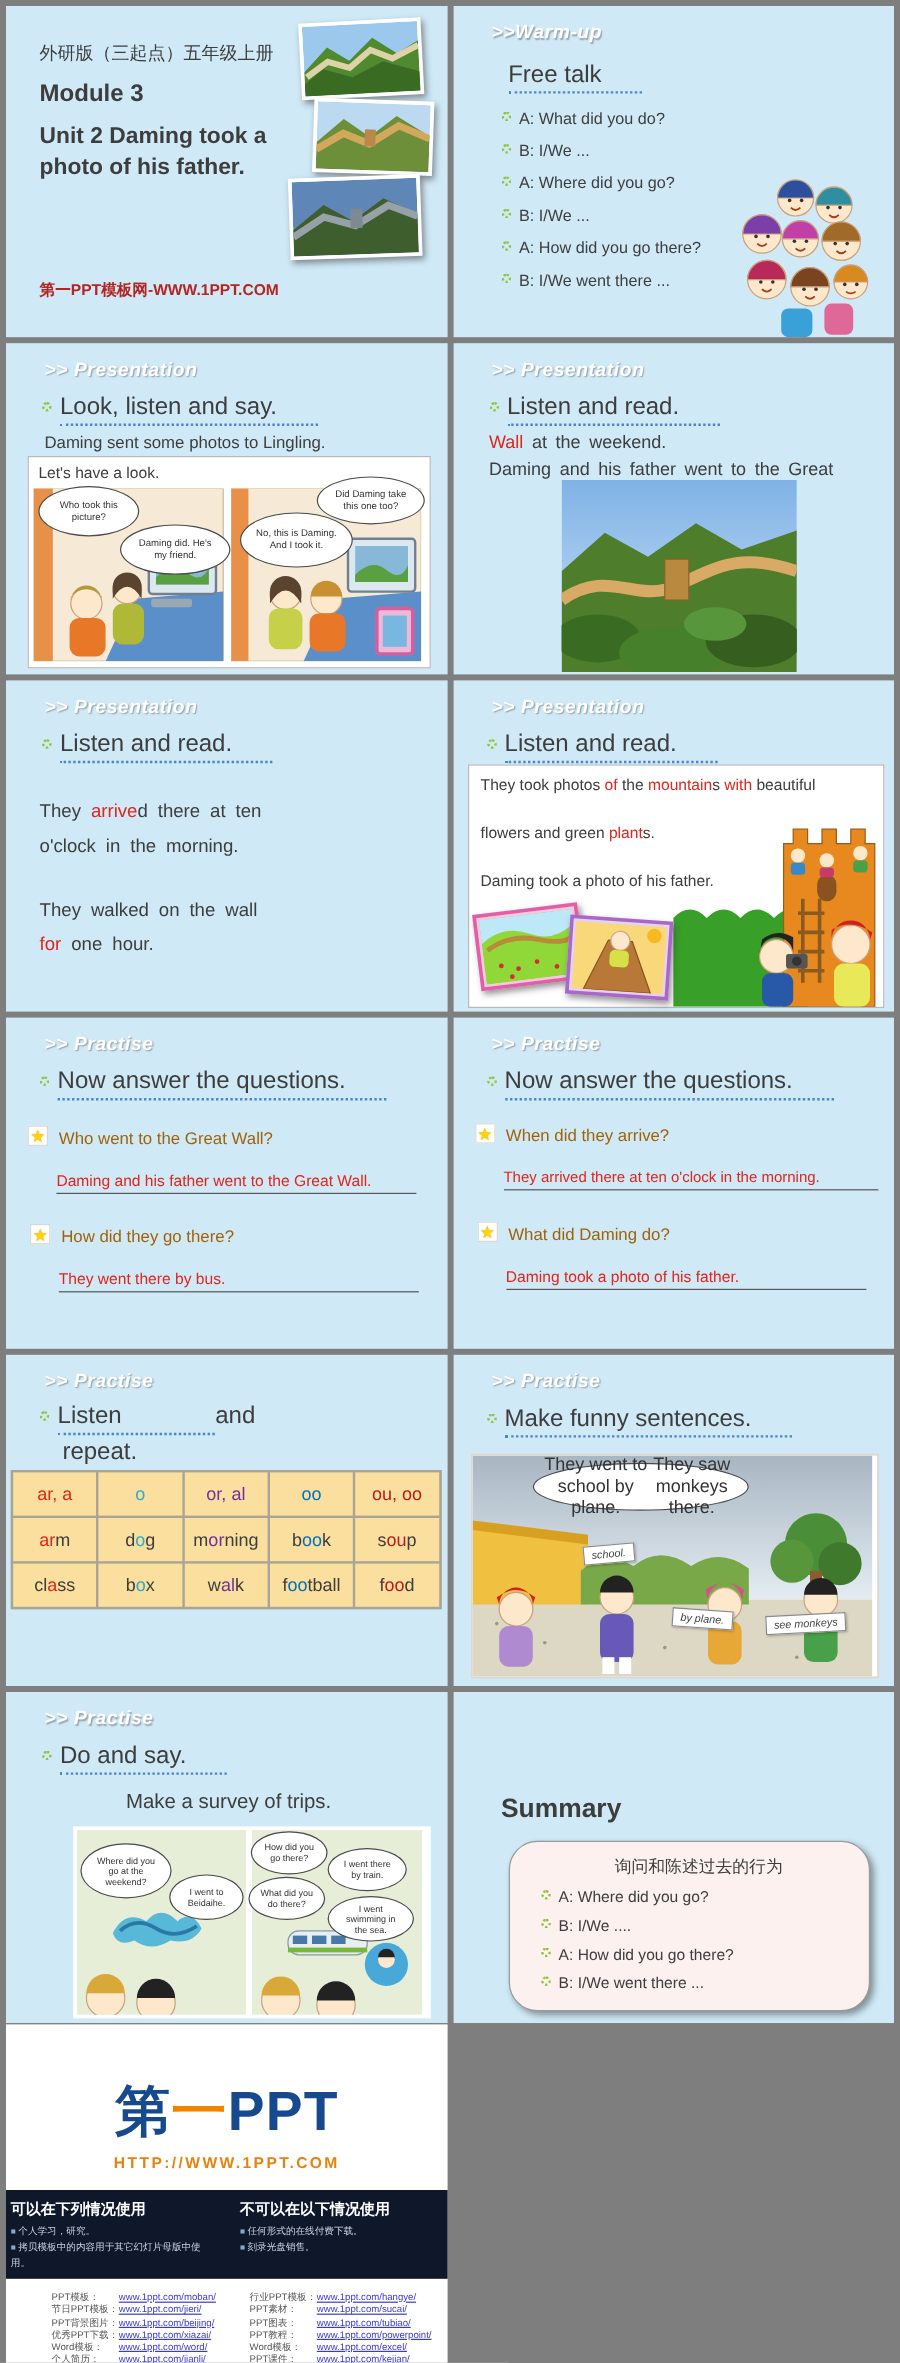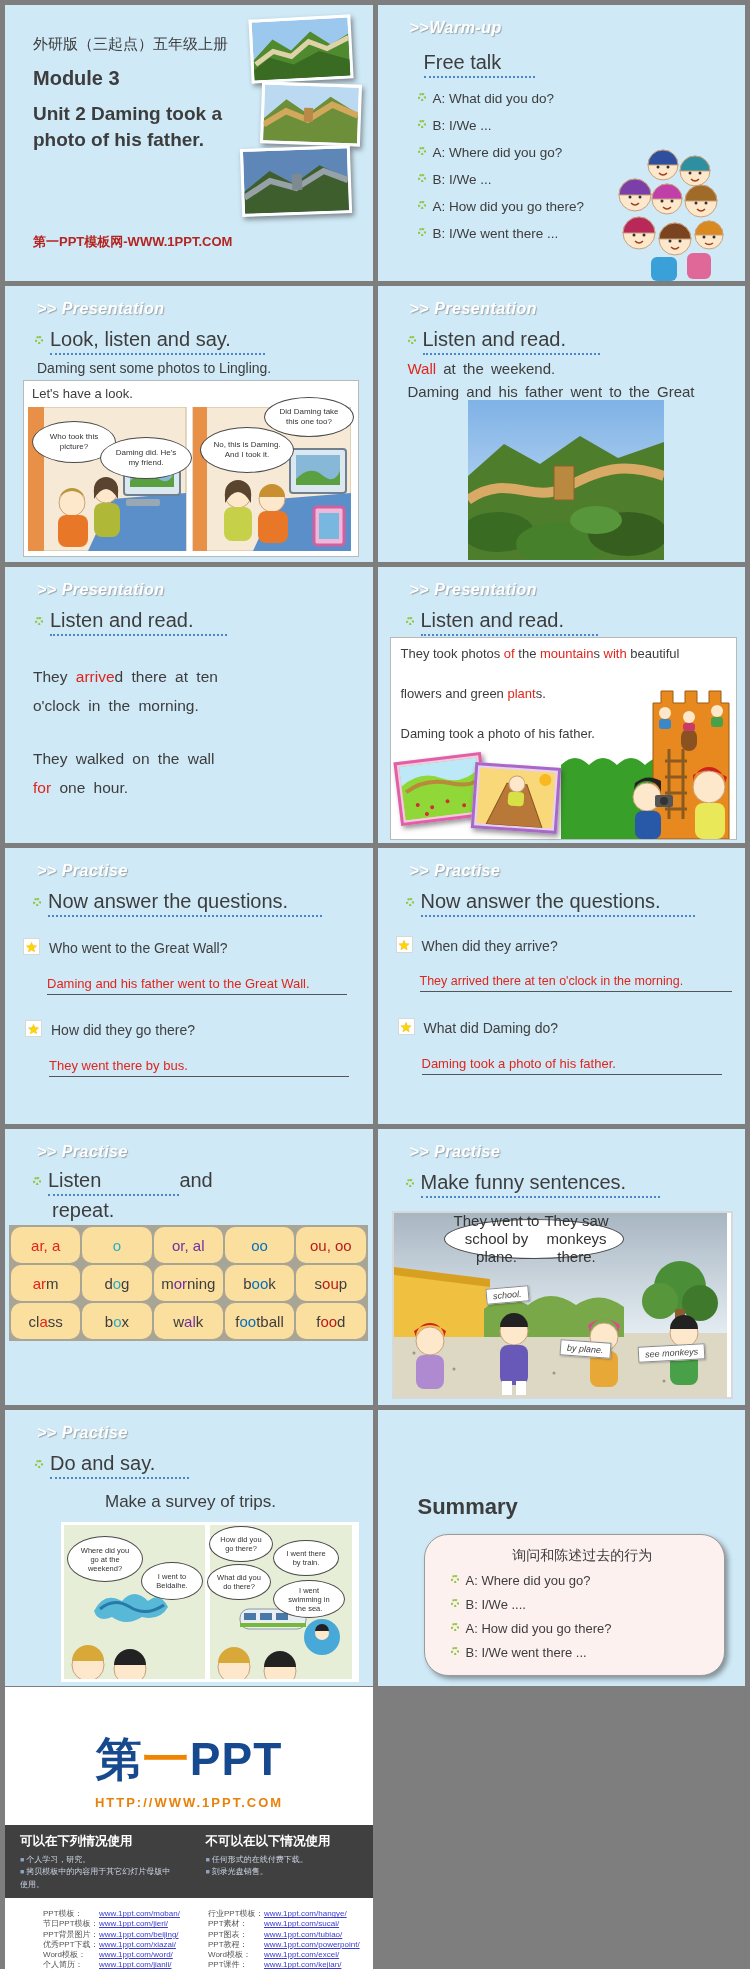--- a/index.html
+++ b/index.html
@@ -16,21 +16,21 @@
   .du  { border-bottom:2px dotted #4a86c8; padding-bottom:3px; padding-right:34px;margin-top:24px; }
   .ring{ display:inline-block; width:8px; height:8px; border:2px dotted #8fc43c; border-radius:50%;
          margin-right:7px; vertical-align:2px; }
   .para{ position:absolute; color:#3d3d3d; }
   .sg-d{ color:#3d3d3d; } .sg-r{ color:#e0251c; } .sg-c{ color:#2aadc8; }
   .sg-p{ color:#7030a0; } .sg-b{ color:#0070c0; } .sg-k{ color:#b91c1c; }
 
   .star{ position:absolute; width:17px; height:17px; background:#fff; border:1px solid #d8d8d8;
          color:#ffd400; font-size:14px; line-height:16px; text-align:center;
          text-shadow:0 0 1px #c89000; }
-  .q   { position:absolute; font-size:14px; color:#404040; }
+  .q   { position:absolute; font-size:14px; color:#a16207; }
   .ans { position:absolute; color:#e0251c; font-size:13px; border-bottom:1.5px solid #555;
          padding-bottom:3px; width:300px; }
 
   .panel{ position:absolute; background:#fff; border:1px solid #b9b9b9; }
   .bub  { position:absolute; background:#fff; border:1px solid #4a4a4a; border-radius:50%;
           display:flex; align-items:center; justify-content:center; text-align:center;
           color:#333; line-height:1.2; padding:5px 9px; }
   .sign { position:absolute; background:#fff; border:1px solid #8a8a8a; color:#444;
           font-size:9px; font-style:italic; padding:2px 6px; white-space:nowrap;
           box-shadow:1px 1px 2px rgba(0,0,0,.25); }
@@ -38,36 +38,36 @@
   .photo{ position:absolute; background:#fff; padding:3px; box-shadow:2px 3px 5px rgba(60,60,60,.55); }
   .photo svg{ display:block; }
 
   
   .wl { position:absolute; font-size:13.5px; color:#3d3d3d; white-space:nowrap; }
 
   
   .ph { position:absolute; left:4px; right:5px; top:96px; display:grid;
         grid-template-columns:repeat(5,1fr); gap:2px; background:#a9a596; border:2px solid #a9a596; }
   .ph-c{ background:#fbdf9e; height:36px; display:flex; align-items:center; justify-content:center;
-         font-size:15px; white-space:nowrap;border-radius:10px; }
+         font-size:15px; white-space:nowrap; }
 
   
   .sumbox{ position:absolute; left:46px; right:20px; top:124px; bottom:10px; background:#fdf1f0;
            border:1px solid #9a9a9a; border-radius:24px; box-shadow:3px 3px 5px rgba(40,40,40,.45);
            padding:12px 10px 0 26px; }
   .sumbox .bt{ text-align:center; font-size:14px; color:#3d3d3d; margin-bottom:8px; }
   .sumbox .sl{ font-size:13px; color:#3d3d3d; margin-bottom:9px; }
 
   
   .footer{ position:absolute; left:0; top:1686px; width:750px; height:283px; background:#7e7e7e; }
   .fpanel{ position:absolute; left:5px; top:1px; width:368px; height:312px; background:#fff; }
   .logo  { margin-top:42px; text-align:center; font-weight:bold; font-size:46px; letter-spacing:1px; }
   .lg-b  { color:#17498f; } .lg-o{ color:#f08300; }
   .furl  { text-align:center; color:#e8820c; font-weight:bold; font-size:13px; letter-spacing:2px; margin-top:4px; }
-  .terms { margin-top:15px; background:#404040; color:#fff; padding:8px 12px 7px 15px;
+  .terms { margin-top:15px; background:#0f172a; color:#fff; padding:8px 12px 7px 4px;
            display:flex; gap:30px; min-height:54px; }
   .terms h4{ font-size:12.5px; margin-bottom:4px; font-weight:bold; }
   .terms .tcol{ width:50%; }
   .titem{ font-size:8px; color:#c9d3e2; line-height:1.55; }
   .titem::before{ content:"■"; font-size:7px; margin-right:2px; color:#8ea4c8; }
   .linkcols{ display:flex; margin-top:11px; padding-left:38px; }
   .lkcol{ width:50%; }
   .lk-row{ font-size:8px; line-height:1.28; white-space:nowrap; }
   .lk-lab{ color:#555; display:inline-block; min-width:56px; }
   .lk-url{ color:#3a3ad0; text-decoration:underline;text-align:right; }
@@ -199,21 +199,21 @@
         <rect x="66" y="96" width="26" height="34" rx="8" fill="#b0b838"></rect>
         <circle cx="210" cy="88" r="13" fill="#fde8cc" stroke="#caa07a"></circle>
             <path d="M197,86 A13,13 0 0 1 223,86 L223,96 Q210,74 197,96 Z" fill="#5a4430"></path>
         <rect x="196" y="100" width="28" height="34" rx="8" fill="#c6d048"></rect>
         <circle cx="244" cy="92" r="13" fill="#fde8cc" stroke="#caa07a"></circle>
             <path d="M231,90 A13,13 0 0 1 257,90 Z" fill="#c89030"></path>
         <rect x="230" y="104" width="30" height="32" rx="8" fill="#e87828"></rect>
         <rect x="286" y="100" width="30" height="38" rx="3" fill="#f0b8d8" stroke="#d060a0" stroke-width="3"></rect>
             <rect x="291" y="106" width="20" height="26" fill="#78b8e0"></rect>
       </svg>
-      <div class="bub" style="left:8px;top:40px;width:84px;height:42px;font-size:8px">Who took this picture?</div>
+      <div class="bub" style="left:8px;top:24px;width:84px;height:42px;font-size:8px">Who took this picture?</div>
       <div class="bub" style="left:76px;top:56px;width:92px;height:42px;font-size:8px">Daming did. He's my friend.</div>
       <div class="bub" style="left:176px;top:46px;width:94px;height:46px;font-size:8px">No, this is Daming. And I took it.</div>
       <div class="bub" style="left:240px;top:16px;width:90px;height:40px;font-size:8px">Did Daming take this one too?</div>
     </div>
   </section>
 
   <section class="slide">
     <div class="hdr">&gt;&gt; Presentation</div>
     <div class="ttl" style="left:30px;top:42px"><span class="ring"></span><span class="du">Listen and read.</span></div>
     <div class="para" style="left:30px;top:72px;font-size:15px;line-height:1.5;word-spacing:3px;width:320px">

